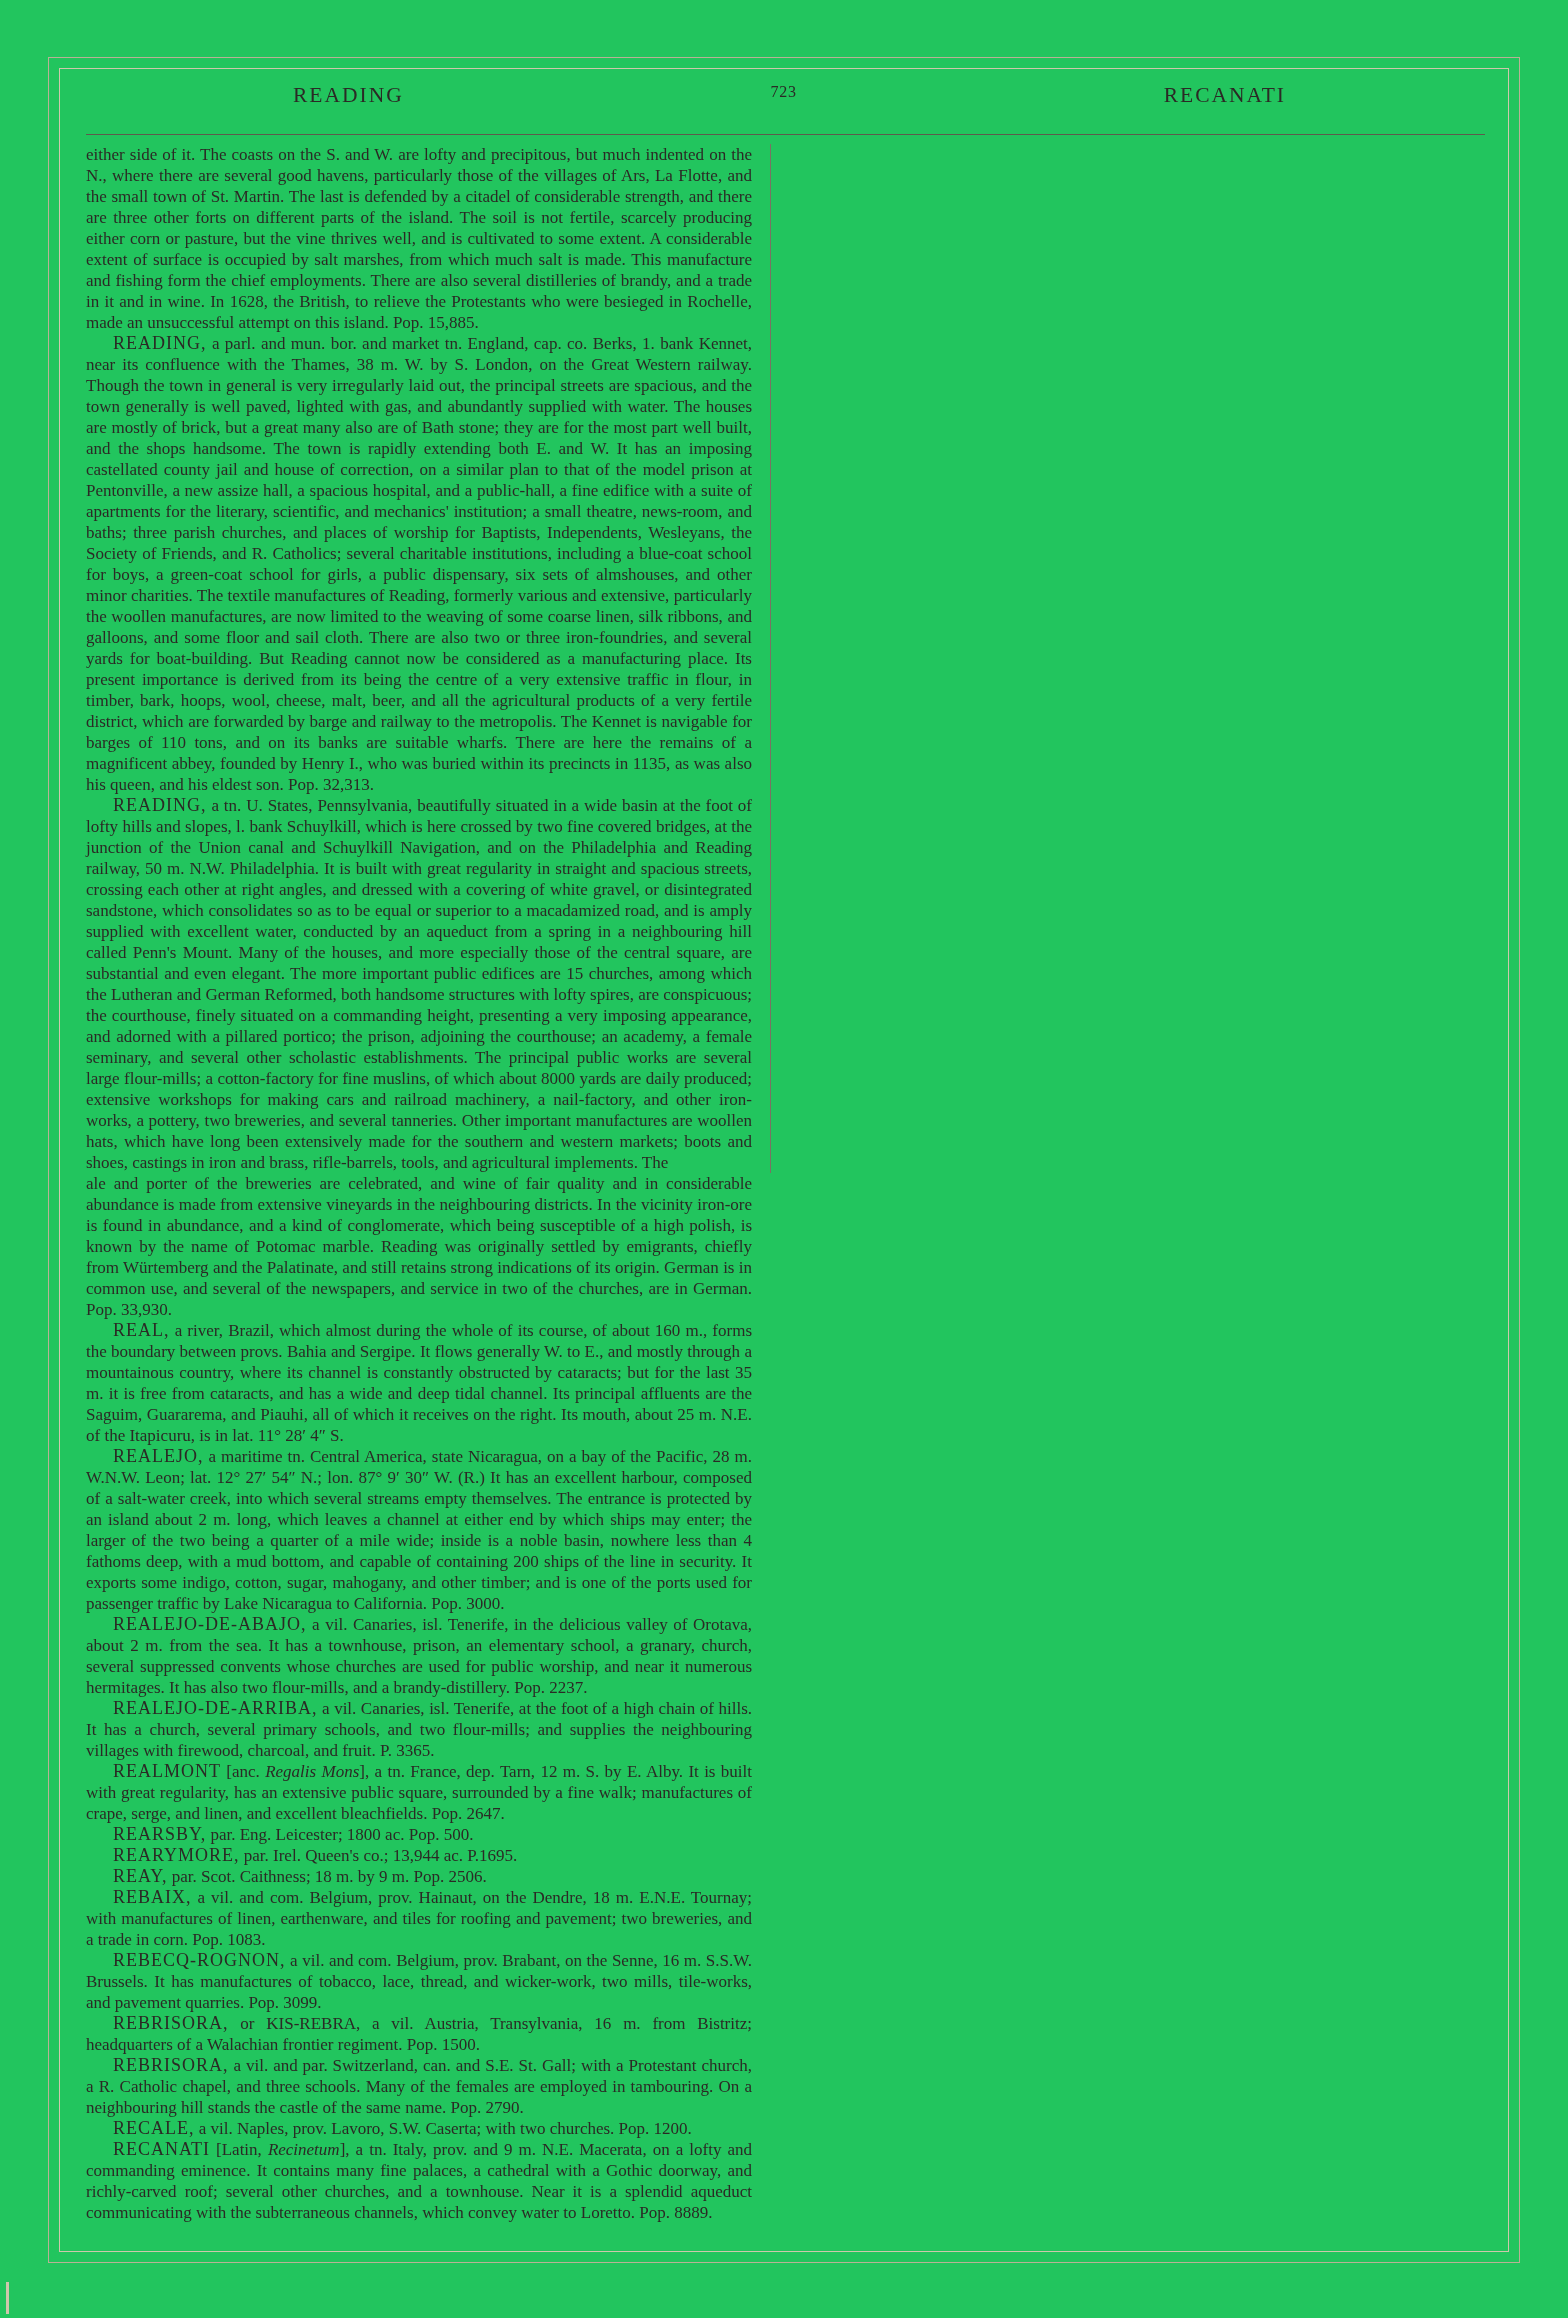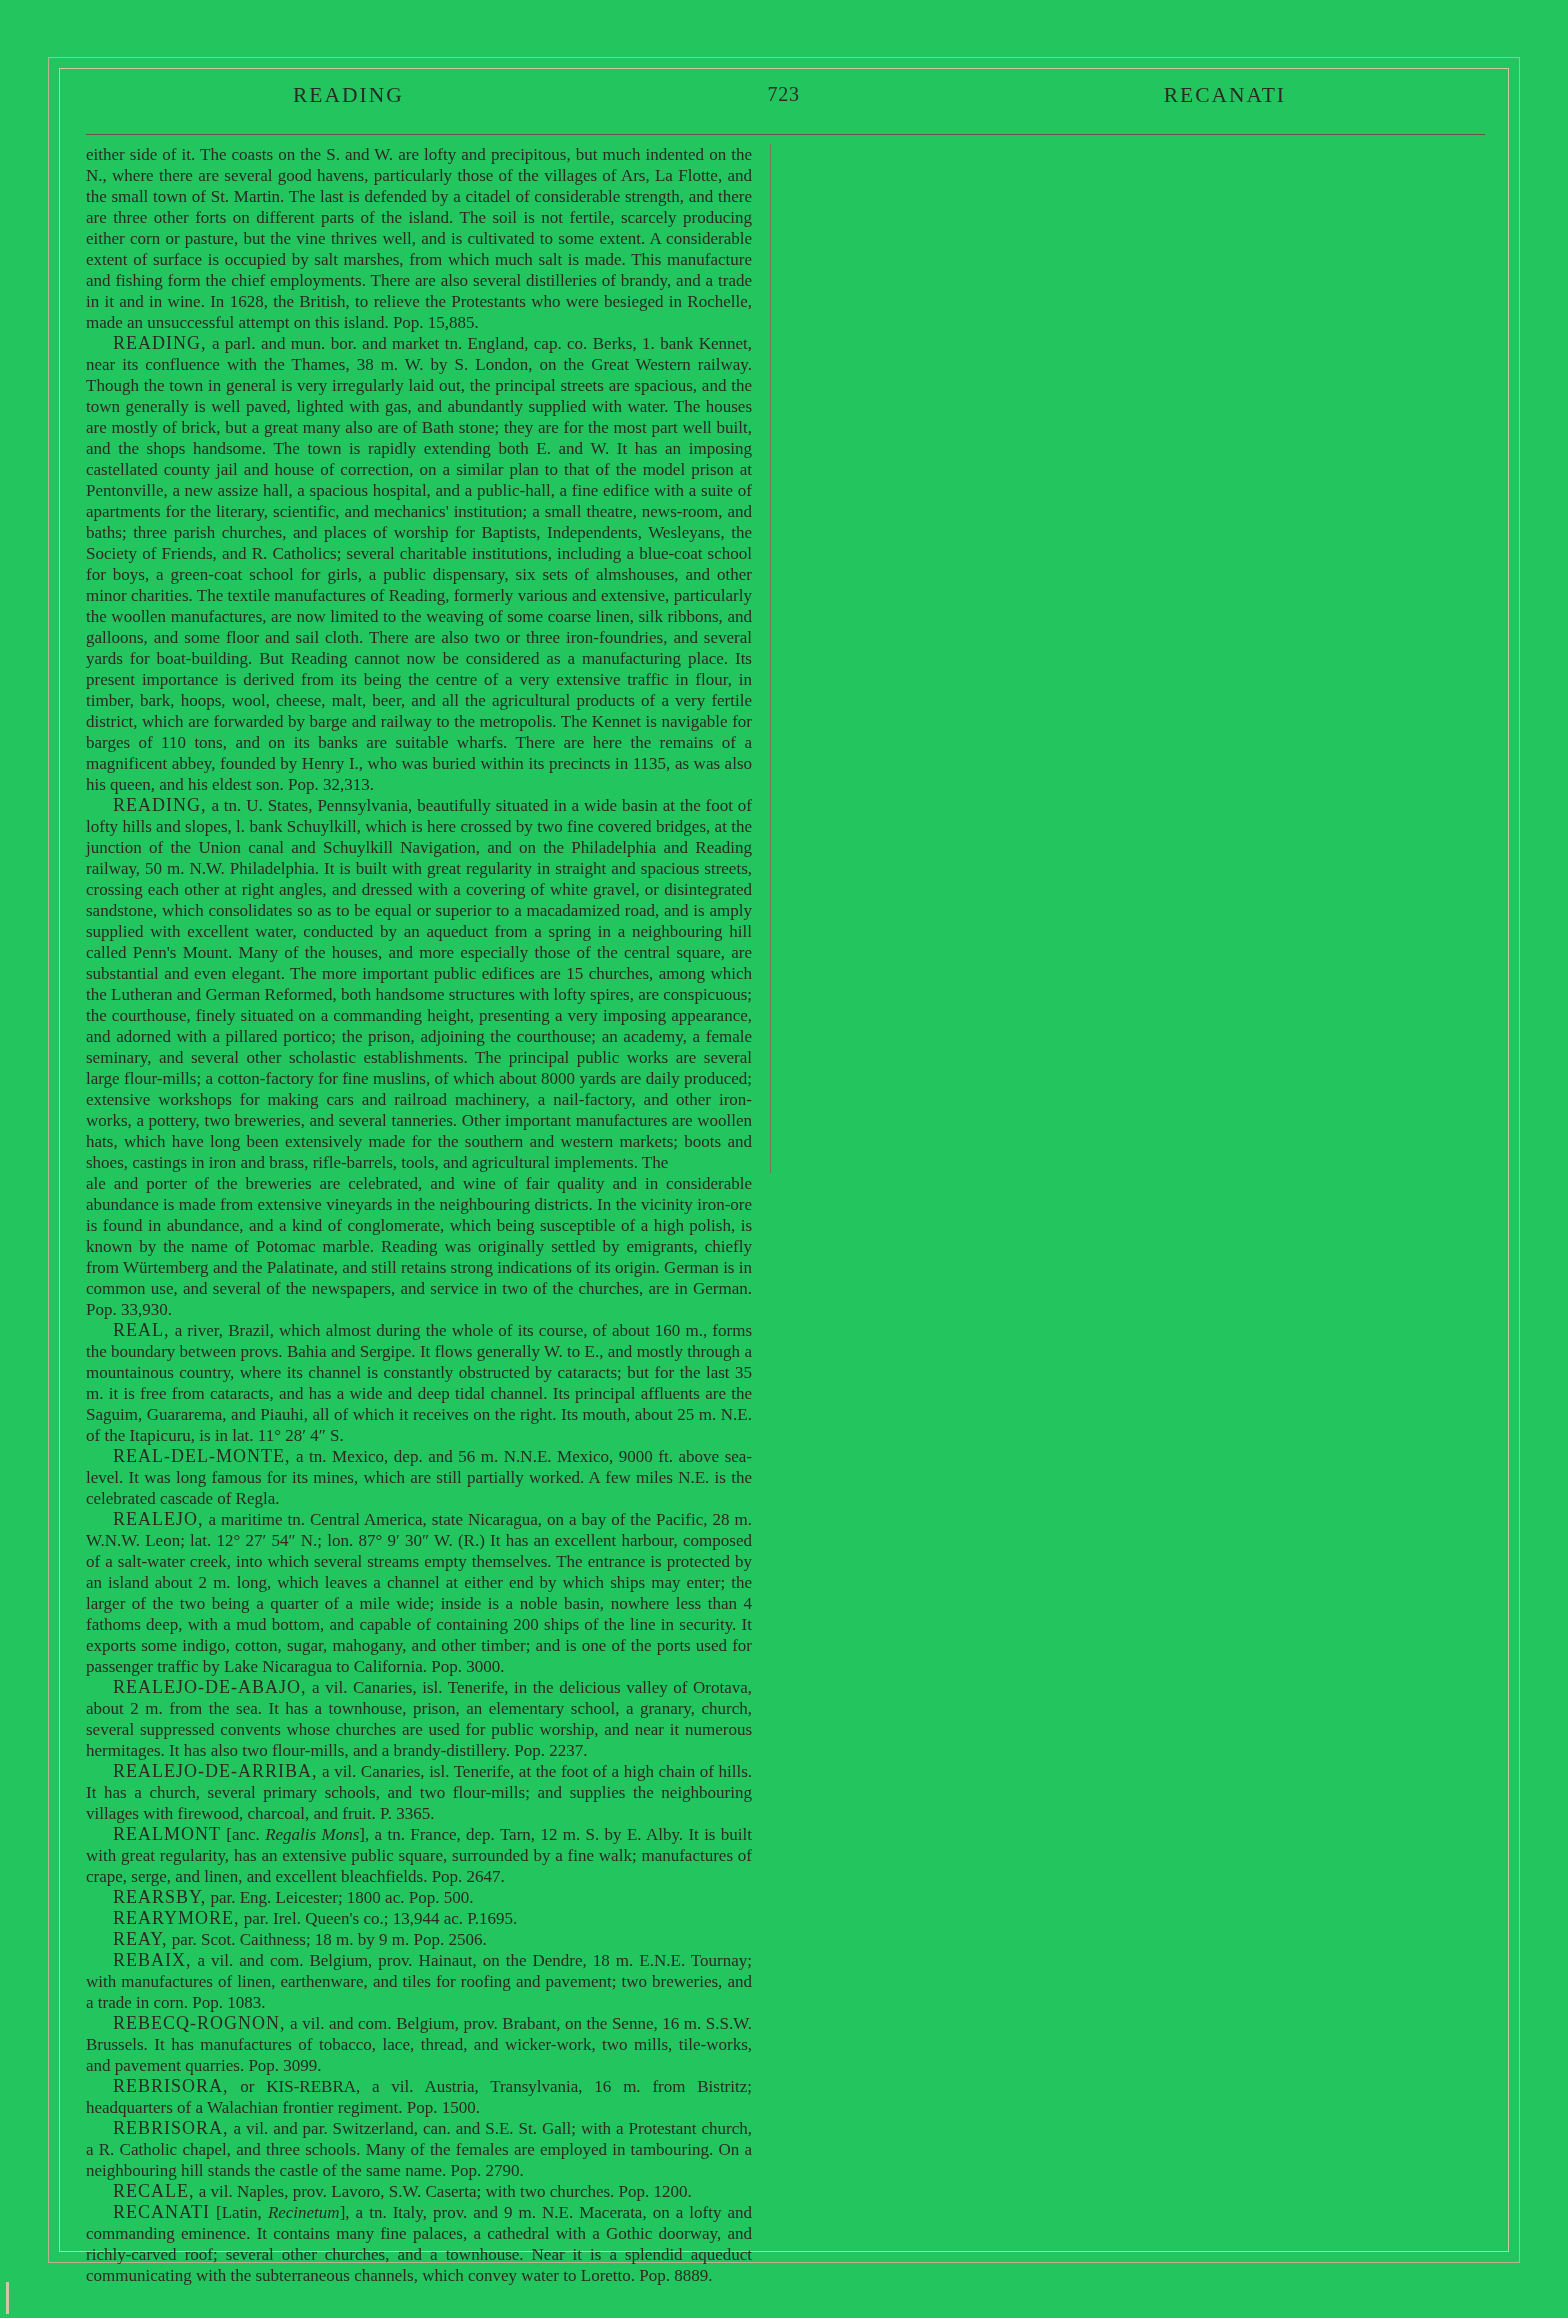--- a/index.html
+++ b/index.html
@@ -56,21 +56,21 @@
   }
   .rh-left, .rh-right {
     font-size: 21.5px;
     letter-spacing: 2px;
     font-variant: small-caps;
     text-transform: uppercase;
   }
   .rh-left { margin-left: 159px; }
   .rh-right { margin-right: 151px; }
   .rh-center {
-    font-size: 20px;
+    font-size: 16px;
     letter-spacing: 0.8px;
   }
   .rule {
     border-top: 0.8px solid #5f5a4c;
     margin: 4.8px 0 9.5px 0;
   }
   .columns {
     display: flex;
     flex-direction: column;
     height: 2059px;
@@ -126,21 +126,20 @@
 
     <div class="columns">
       <div class="col col-left" id="col-left">
           <p class="para first"><span>either side of it. The coasts on the S. and W. are lofty and precipitous, but much indented on the N., where there are several good havens, particularly those of the villages of Ars, La Flotte, and the small town of St. Martin. The last is defended by a citadel of considerable strength, and there are three other forts on different parts of the island. The soil is not fertile, scarcely producing either corn or pasture, but the vine thrives well, and is cultivated to some extent. A considerable extent of surface is occupied by salt marshes, from which much salt is made. This manufacture and fishing form the chief employments. There are also several distilleries of brandy, and a trade in it and in wine. In 1628, the British, to relieve the Protestants who were besieged in Rochelle, made an unsuccessful attempt on this island. Pop. 15,885.</span></p>
           <p class="para"><span class="hw hw-big">READING,</span> <span>a parl. and mun. bor. and market tn. England, cap. co. Berks, 1. bank Kennet, near its confluence with the Thames, 38 m. W. by S. London, on the Great Western railway. Though the town in general is very irregularly laid out, the principal streets are spacious, and the town generally is well paved, lighted with gas, and abundantly supplied with water. The houses are mostly of brick, but a great many also are of Bath stone; they are for the most part well built, and the shops handsome. The town is rapidly extending both E. and W. It has an imposing castellated county jail and house of correction, on a similar plan to that of the model prison at Pentonville, a new assize hall, a spacious hospital, and a public-hall, a fine edifice with a suite of apartments for the literary, scientific, and mechanics' institution; a small theatre, news-room, and baths; three parish churches, and places of worship for Baptists, Independents, Wesleyans, the Society of Friends, and R. Catholics; several charitable institutions, including a blue-coat school for boys, a green-coat school for girls, a public dispensary, six sets of almshouses, and other minor charities. The textile manufactures of Reading, formerly various and extensive, particularly the woollen manufactures, are now limited to the weaving of some coarse linen, silk ribbons, and galloons, and some floor and sail cloth. There are also two or three iron-foundries, and several yards for boat-building. But Reading cannot now be considered as a manufacturing place. Its present importance is derived from its being the centre of a very extensive traffic in flour, in timber, bark, hoops, wool, cheese, malt, beer, and all the agricultural products of a very fertile district, which are forwarded by barge and railway to the metropolis. The Kennet is navigable for barges of 110 tons, and on its banks are suitable wharfs. There are here the remains of a magnificent abbey, founded by Henry I., who was buried within its precincts in 1135, as was also his queen, and his eldest son. Pop. 32,313.</span></p>
           <p class="para"><span class="hw hw-big">READING,</span> <span>a tn. U. States, Pennsylvania, beautifully situated in a wide basin at the foot of lofty hills and slopes, l. bank Schuylkill, which is here crossed by two fine covered bridges, at the junction of the Union canal and Schuylkill Navigation, and on the Philadelphia and Reading railway, 50 m. N.W. Philadelphia. It is built with great regularity in straight and spacious streets, crossing each other at right angles, and dressed with a covering of white gravel, or disintegrated sandstone, which consolidates so as to be equal or superior to a macadamized road, and is amply supplied with excellent water, conducted by an aqueduct from a spring in a neighbouring hill called Penn's Mount. Many of the houses, and more especially those of the central square, are substantial and even elegant. The more important public edifices are 15 churches, among which the Lutheran and German Reformed, both handsome structures with lofty spires, are conspicuous; the courthouse, finely situated on a commanding height, presenting a very imposing appearance, and adorned with a pillared portico; the prison, adjoining the courthouse; an academy, a female seminary, and several other scholastic establishments. The principal public works are several large flour-mills; a cotton-factory for fine muslins, of which about 8000 yards are daily produced; extensive workshops for making cars and railroad machinery, a nail-factory, and other iron-works, a pottery, two breweries, and several tanneries. Other important manufactures are woollen hats, which have long been extensively made for the southern and western markets; boots and shoes, castings in iron and brass, rifle-barrels, tools, and agricultural implements. The</span></p>
         </div>
       <div class="col col-right" id="col-right">
           <p class="para first"><span>ale and porter of the breweries are celebrated, and wine of fair quality and in considerable abundance is made from extensive vineyards in the neighbouring districts. In the vicinity iron-ore is found in abundance, and a kind of conglomerate, which being susceptible of a high polish, is known by the name of Potomac marble. Reading was originally settled by emigrants, chiefly from Würtemberg and the Palatinate, and still retains strong indications of its origin. German is in common use, and several of the newspapers, and service in two of the churches, are in German. Pop. 33,930.</span></p>
           <p class="para"><span class="hw hw-big">REAL,</span> <span>a river, Brazil, which almost during the whole of its course, of about 160 m., forms the boundary between provs. Bahia and Sergipe. It flows generally W. to E., and mostly through a mountainous country, where its channel is constantly obstructed by cataracts; but for the last 35 m. it is free from cataracts, and has a wide and deep tidal channel. Its principal affluents are the Saguim, Guararema, and Piauhi, all of which it receives on the right. Its mouth, about 25 m. N.E. of the Itapicuru, is in lat. 11° 28′ 4″ S.</span></p>
-          <p class="para"><span class="hw hw-big">REAL-DEL-MONTE,</span> <span>a tn. Mexico, dep. and 56 m. N.N.E. Mexico, 9000 ft. above sea-level. It was long famous for its mines, which are still partially worked. A few miles N.E. is the celebrated cascade of Regla.</span></p>
           <p class="para"><span class="hw hw-big">REALEJO,</span> <span>a maritime tn. Central America, state Nicaragua, on a bay of the Pacific, 28 m. W.N.W. Leon; lat. 12° 27′ 54″ N.; lon. 87° 9′ 30″ W. (R.) It has an excellent harbour, composed of a salt-water creek, into which several streams empty themselves. The entrance is protected by an island about 2 m. long, which leaves a channel at either end by which ships may enter; the larger of the two being a quarter of a mile wide; inside is a noble basin, nowhere less than 4 fathoms deep, with a mud bottom, and capable of containing 200 ships of the line in security. It exports some indigo, cotton, sugar, mahogany, and other timber; and is one of the ports used for passenger traffic by Lake Nicaragua to California. Pop. 3000.</span></p>
           <p class="para"><span class="hw hw-big">REALEJO-DE-ABAJO,</span> <span>a vil. Canaries, isl. Tenerife, in the delicious valley of Orotava, about 2 m. from the sea. It has a townhouse, prison, an elementary school, a granary, church, several suppressed convents whose churches are used for public worship, and near it numerous hermitages. It has also two flour-mills, and a brandy-distillery. Pop. 2237.</span></p>
           <p class="para"><span class="hw hw-big">REALEJO-DE-ARRIBA,</span> <span>a vil. Canaries, isl. Tenerife, at the foot of a high chain of hills. It has a church, several primary schools, and two flour-mills; and supplies the neighbouring villages with firewood, charcoal, and fruit. P. 3365.</span></p>
           <p class="para"><span class="hw hw-big">REALMONT</span> <span>[anc. <i>Regalis Mons</i>], a tn. France, dep. Tarn, 12 m. S. by E. Alby. It is built with great regularity, has an extensive public square, surrounded by a fine walk; manufactures of crape, serge, and linen, and excellent bleachfields. Pop. 2647.</span></p>
           <p class="para"><span class="hw hw-big">REARSBY,</span> <span>par. Eng. Leicester; 1800 ac. Pop. 500.</span></p>
           <p class="para"><span class="hw hw-big">REARYMORE,</span> <span>par. Irel. Queen's co.; 13,944 ac. P.1695.</span></p>
           <p class="para"><span class="hw hw-big">REAY,</span> <span>par. Scot. Caithness; 18 m. by 9 m. Pop. 2506.</span></p>
           <p class="para"><span class="hw hw-big">REBAIX,</span> <span>a vil. and com. Belgium, prov. Hainaut, on the Dendre, 18 m. E.N.E. Tournay; with manufactures of linen, earthenware, and tiles for roofing and pavement; two breweries, and a trade in corn. Pop. 1083.</span></p>
           <p class="para"><span class="hw hw-big">REBECQ-ROGNON,</span> <span>a vil. and com. Belgium, prov. Brabant, on the Senne, 16 m. S.S.W. Brussels. It has manufactures of tobacco, lace, thread, and wicker-work, two mills, tile-works, and pavement quarries. Pop. 3099.</span></p>
           <p class="para"><span class="hw hw-big">REBRISORA,</span> <span>or KIS-REBRA, a vil. Austria, Transylvania, 16 m. from Bistritz; headquarters of a Walachian frontier regiment. Pop. 1500.</span></p>

